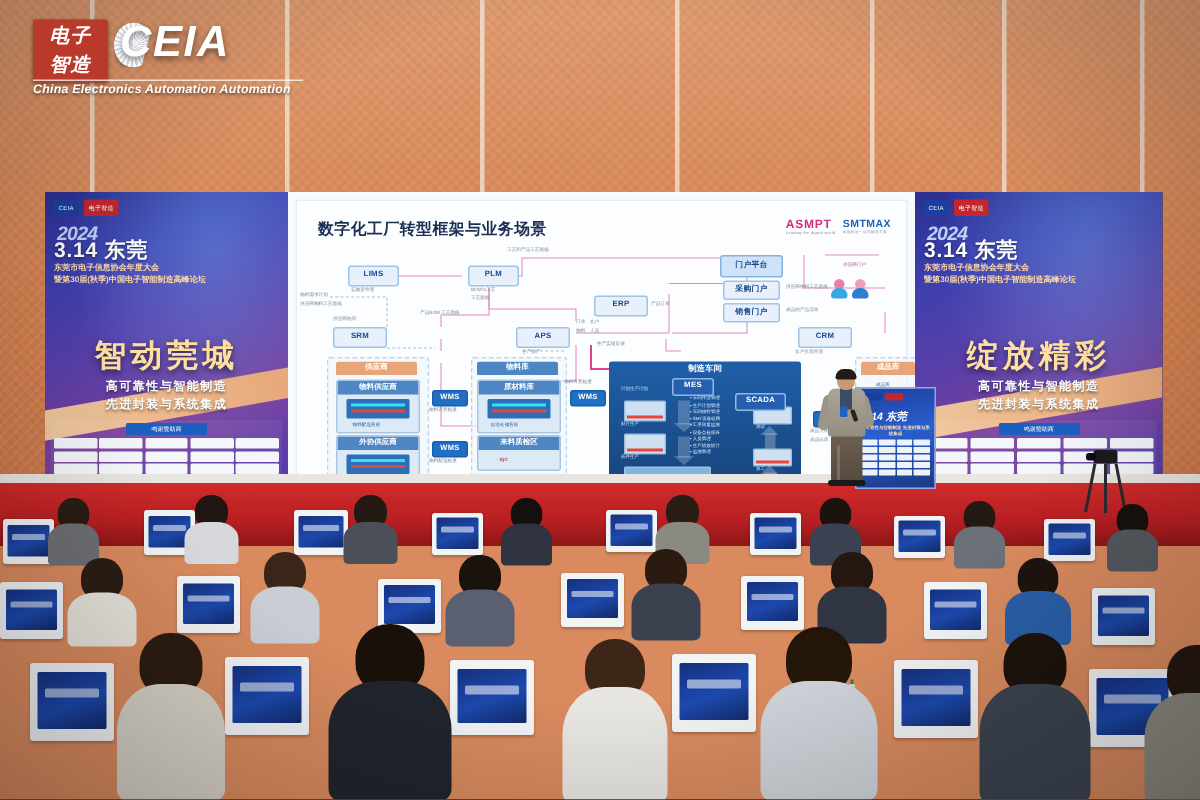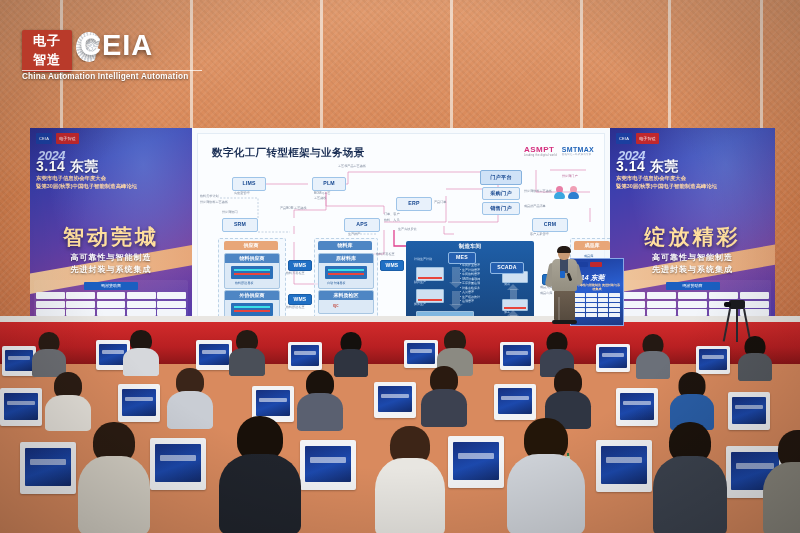--- a/index.html
+++ b/index.html
@@ -143,21 +143,21 @@
   .person{position:absolute;}
   .p-head{position:absolute;left:50%;transform:translateX(-50%);border-radius:48% 48% 42% 42%;}
   .p-body{position:absolute;left:50%;transform:translateX(-50%);border-radius:40% 40% 10% 10%;}
   .bottle{position:absolute;width:4px;height:11px;background:rgba(190,230,200,.85);border-radius:1px;}
   .bottle:after{content:"";position:absolute;left:1px;top:-3px;width:2px;height:3px;background:#2f7a4a;}
 
   .vignette{position:absolute;inset:0;pointer-events:none;
     background:radial-gradient(ellipse at 50% 45%,rgba(0,0,0,0) 55%,rgba(0,0,0,.26) 100%);}
 
   
-  .cornerlogo{position:absolute;left:14px;top:24px;width:196px;height:62px;}
+  .cornerlogo{position:absolute;left:14px;top:7px;width:196px;height:62px;font-style:italic;}
   .cl-seal{position:absolute;left:8px;top:6px;width:50px;height:40px;background:#b93a2a;border-radius:2px;
     color:#fff;font-size:13px;font-weight:bold;line-height:19px;text-align:center;letter-spacing:1px;
     padding:1px 0;box-shadow:0 1px 3px rgba(0,0,0,.45);}
   .cl-ceia{position:absolute;left:66px;top:5px;font-size:29px;font-weight:bold;color:#fff;letter-spacing:1px;
     text-shadow:0 2px 4px rgba(0,0,0,.5);}
   .cl-swirl{position:absolute;left:62px;top:8px;width:26px;height:30px;border-radius:50%;
     background:repeating-conic-gradient(from 20deg,#ffffff 0 7deg,#d9dde3 7deg 14deg);
     clip-path:polygon(0 0,100% 0,70% 100%,0 100%);box-shadow:0 1px 3px rgba(0,0,0,.4);}
   .cl-tag{position:absolute;left:8px;top:48px;font-size:8.2px;font-weight:bold;color:#fff;letter-spacing:.2px;
     text-shadow:0 1px 2px rgba(0,0,0,.55);}
@@ -677,16 +677,16 @@
     </div>
   </div>
 
   <div class="vignette"></div>
 
   <div class="cornerlogo">
     <div class="cl-seal">电子<br>智造</div>
     <div class="cl-swirl"></div>
     <div class="cl-ceia">CEIA</div>
     <div class="cl-rule"></div>
-    <div class="cl-tag">China Automation Intelligent Automation</div>
+    <div class="cl-tag">China Electronics Automation Automation</div>
   </div>
 
 </div>
 
 </body></html>

